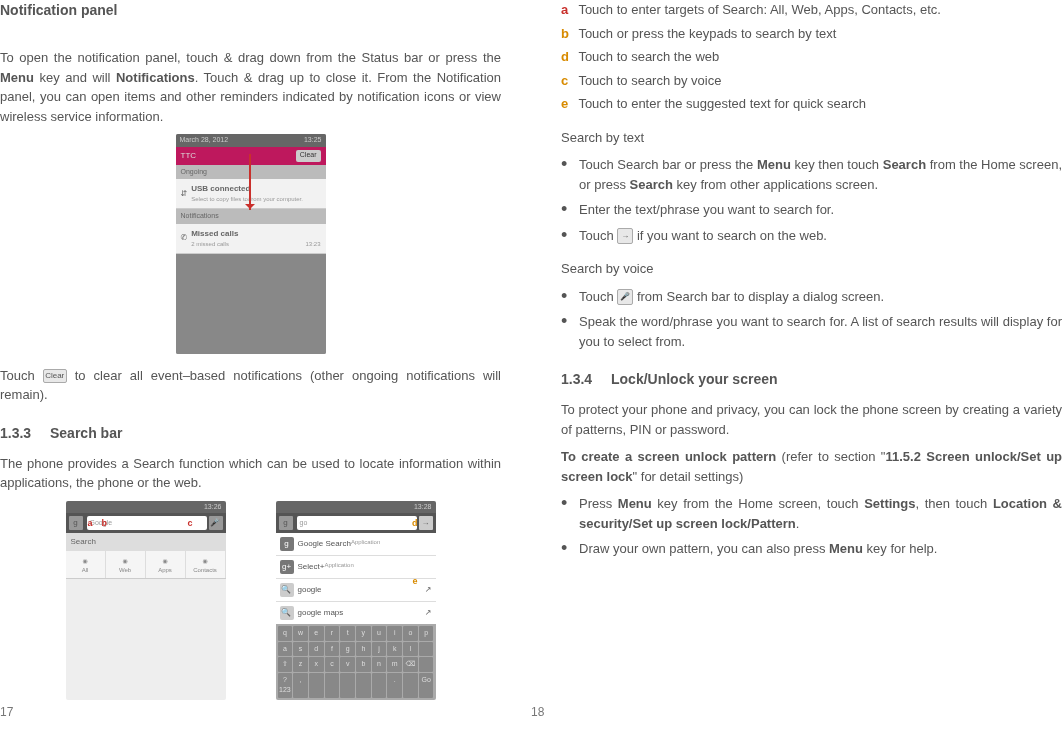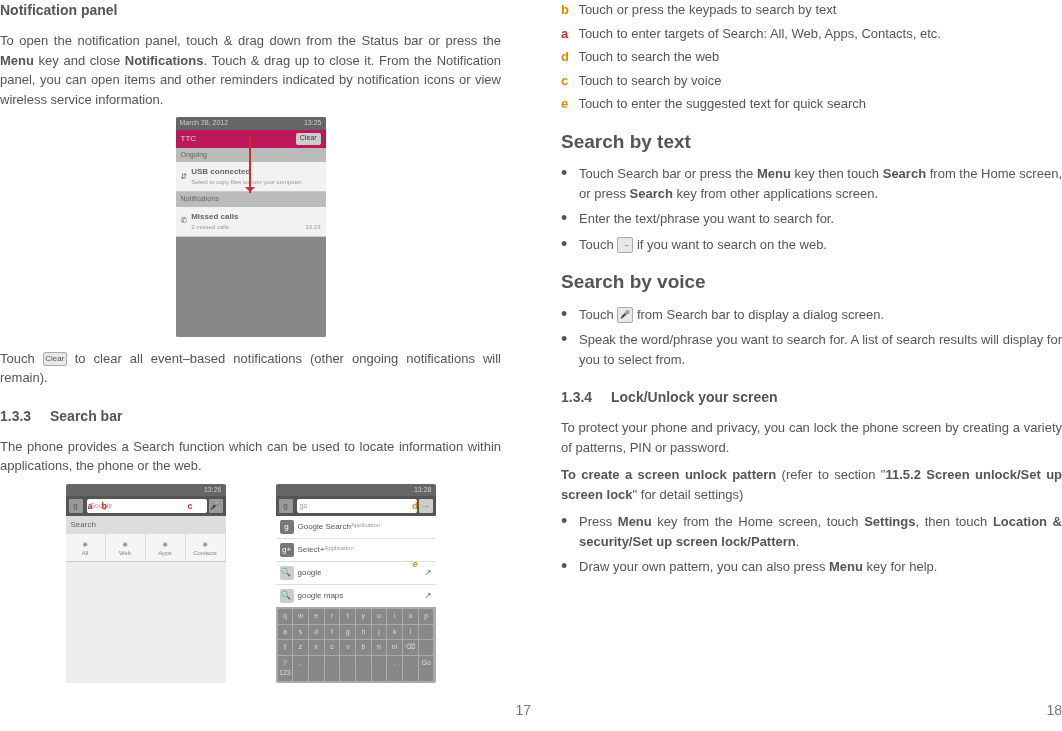--- a/index.html
+++ b/index.html
@@ -16,29 +16,29 @@
   .page {
     width: 531px;
     padding: 0 30px 0 0;
     position: relative;
   }
   .page.right { padding: 0 0 0 30px; }
   .pagenum {
     position: absolute;
     bottom: 10px;
     left: 0; right: 0;
-    text-align: right;
-    font-size: 14px;
+    text-align: left;
+    font-size: 12px;
     color: #777;
     margin-top: 16px;
   }
-  h3.title { font-size: 14px; color: #555; font-weight: bold; margin-bottom: 10px; }
+  h3.title { font-size: 14px; color: #555; font-weight: bold; margin-bottom: 27px; }
   h3.section { font-size: 14px; color: #555; font-weight: bold; margin: 18px 0 10px; }
   h3.section .num { display: inline-block; width: 50px; }
-  h4.sub { font-size: 19px; color: #555; font-weight: bold; margin: 14px 0 8px; }
+  h4.sub { font-size: 13px; color: #555; font-weight: normal; margin: 14px 0 8px; }
   p { margin-bottom: 8px; text-align: justify; }
   b { color: #555; font-weight: bold; }
   .inline-icon {
     display: inline-flex;
     align-items: center;
     justify-content: center;
     width: 24px; height: 14px;
     border: 1px solid #aaa;
     background: #e8e8e8;
     border-radius: 2px;
@@ -113,21 +113,21 @@
   .co-c { top:16px; left:122px; }
   .co-d { top:16px; right:18px; color:#d88b00;}
   .co-e { top:74px; right:18px; color:#d88b00;}
 </style>
 </head>
 <body>
 
 <div class="page">
   <h3 class="title">Notification panel</h3>
   <p>
-    <span>To open the notification panel, touch &amp; drag down from the Status bar or press the </span><b>Menu</b><span> key and close </span><b>Notifications</b><span>. Touch &amp; drag up to close it. From the Notification panel, you can open items and other reminders indicated by notification icons or view wireless service information.</span>
+    <span>To open the notification panel, touch &amp; drag down from the Status bar or press the </span><b>Menu</b><span> key and will </span><b>Notifications</b><span>. Touch &amp; drag up to close it. From the Notification panel, you can open items and other reminders indicated by notification icons or view wireless service information.</span>
   </p>
 
   <div class="center">
     <div class="mock">
       <div class="status">
           <span>March 28, 2012</span>
           <span>13:25</span>
         </div>
       <div class="panelbar">
           <span>TTC</span>
@@ -264,22 +264,22 @@
       <span class="callout co-d">d</span>
       <span class="callout co-e">e</span>
     </div>
   </div>
 
   <div class="pagenum">17</div>
 </div>
 
 <div class="page right">
   <div id="legend-container">
+      <div class="legend"><span class="lk la">a</span> <span>Touch to enter targets of Search: All, Web, Apps, Contacts, etc.</span></div>
       <div class="legend"><span class="lk lb">b</span> <span>Touch or press the keypads to search by text</span></div>
-      <div class="legend"><span class="lk la">a</span> <span>Touch to enter targets of Search: All, Web, Apps, Contacts, etc.</span></div>
       <div class="legend"><span class="lk ld">d</span> <span>Touch to search the web</span></div>
       <div class="legend"><span class="lk lc">c</span> <span>Touch to search by voice</span></div>
       <div class="legend"><span class="lk le">e</span> <span>Touch to enter the suggested text for quick search</span></div>
     </div>
 
   <h4 class="sub">Search by text</h4>
   <ul class="bullets">
     <li><span>Touch Search bar or press the </span><b>Menu</b><span> key then touch </span><b>Search</b><span> from the Home screen, or press </span><b>Search</b><span> key from other applications screen.</span></li>
     <li><span>Enter the text/phrase you want to search for.</span></li>
     <li><span>Touch </span><span class="inline-icon rnd">→</span><span> if you want to search on the web.</span></li>

